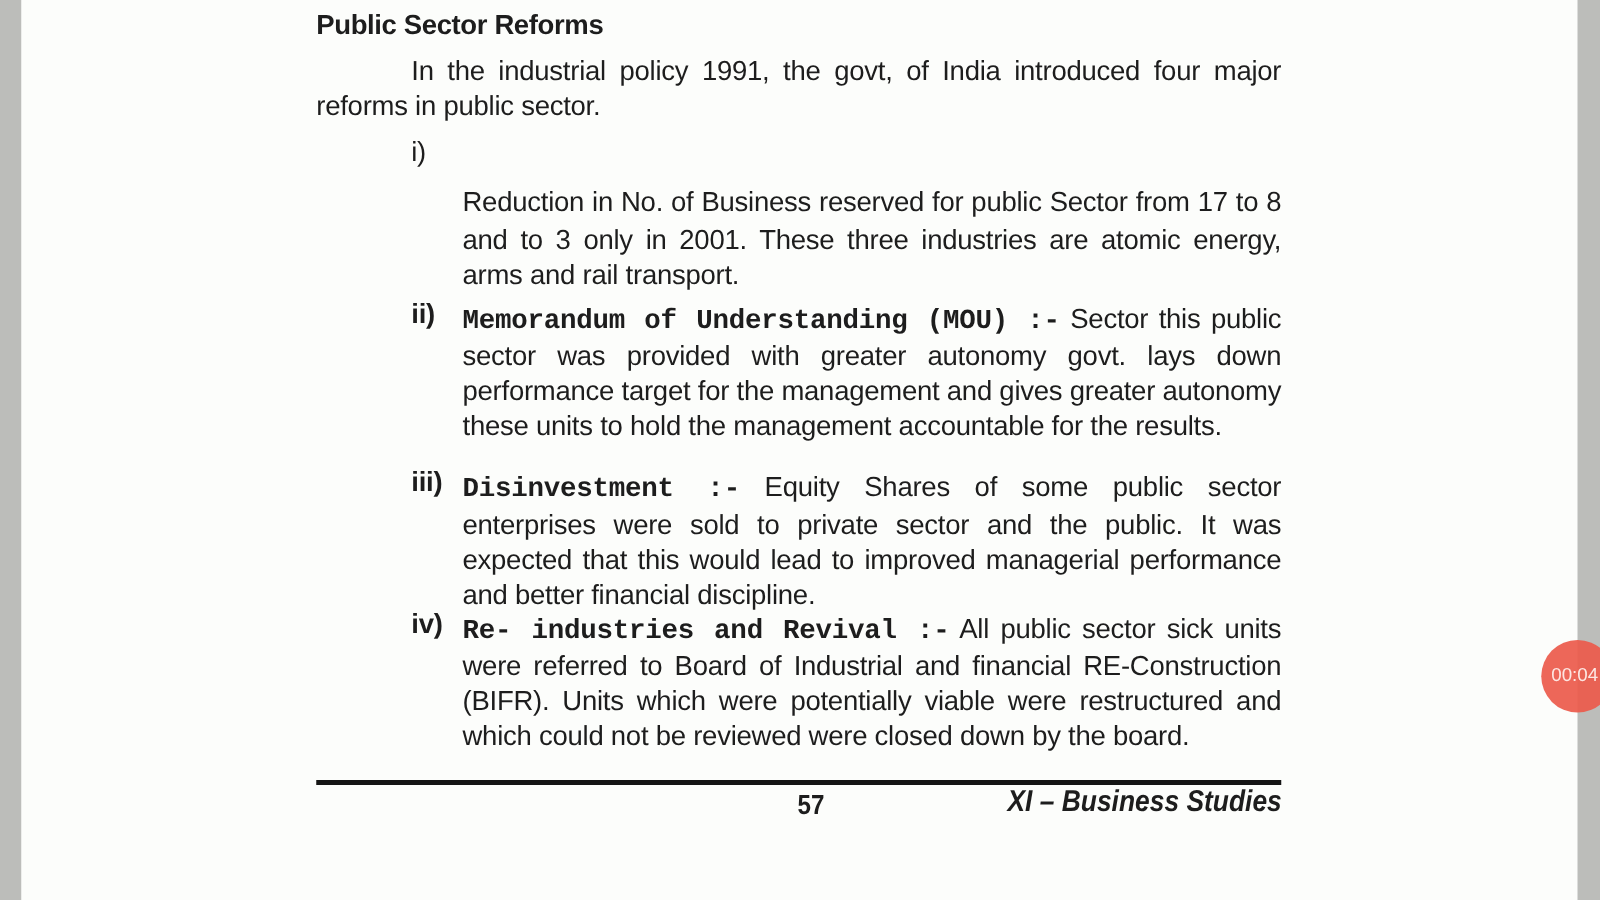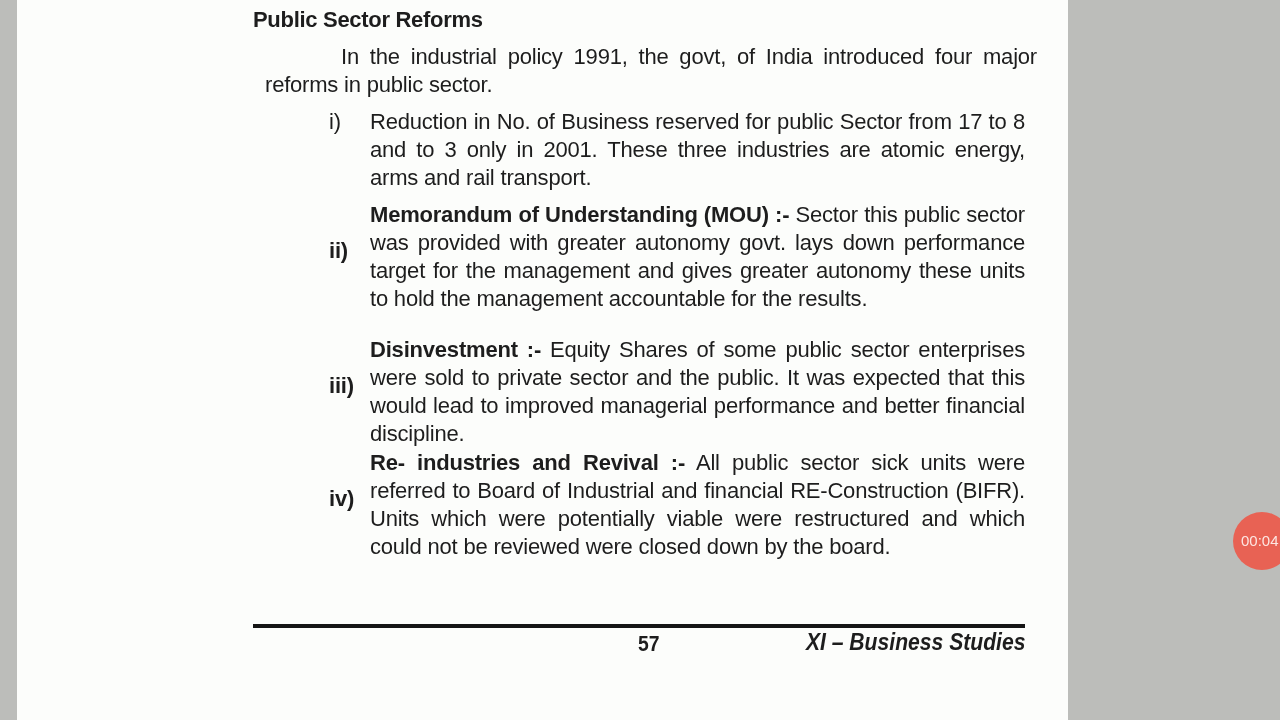--- a/index.html
+++ b/index.html
@@ -11,21 +11,21 @@
       height: 720px;
       position: relative;
       overflow: hidden;
       background: #bcbdba;
       font-family: "Liberation Sans", sans-serif;
     }
     .page {
       position: absolute;
       left: 17px;
       top: 0;
-      width: 1051px;
+      width: 1245px;
       height: 720px;
       background: #fcfdfb;
     }
     .content {
       position: absolute;
       left: 236px;
       top: 0;
       width: 772px;
       color: #1d1d1d;
     }
@@ -41,21 +41,20 @@
     .intro {
       position: absolute;
       left: 0;
       top: 43px;
       width: 772px;
       font-size: 22px;
       line-height: 28px;
       text-align: justify;
       text-indent: 76px;
       letter-spacing: -0.2px;
-      margin-left: 12px;
     }
     .reform {
       position: absolute;
       left: 76px;
       width: 696px;
       font-size: 22px;
       line-height: 28px;
       letter-spacing: -0.2px;
     }
     .reform .num {
@@ -65,23 +64,25 @@
       white-space: nowrap;
     }
     .reform .num.bold {
       font-weight: bold;
       margin-top: 36px;
     }
     .reform .body {
       margin-left: 41px;
       width: 655px;
       text-align: justify;
+      margin-top: 40px;
     }
     .reform .term {
       font-weight: bold;
+      font-family: Liberation Mono, monospace;
     }
     #r1 { top: 108px; }
     #r2 { top: 201px; }
     #r3 { top: 336px; }
     #r4 { top: 449px; }
     .rule {
       position: absolute;
       left: 0;
       top: 624px;
       width: 772px;

